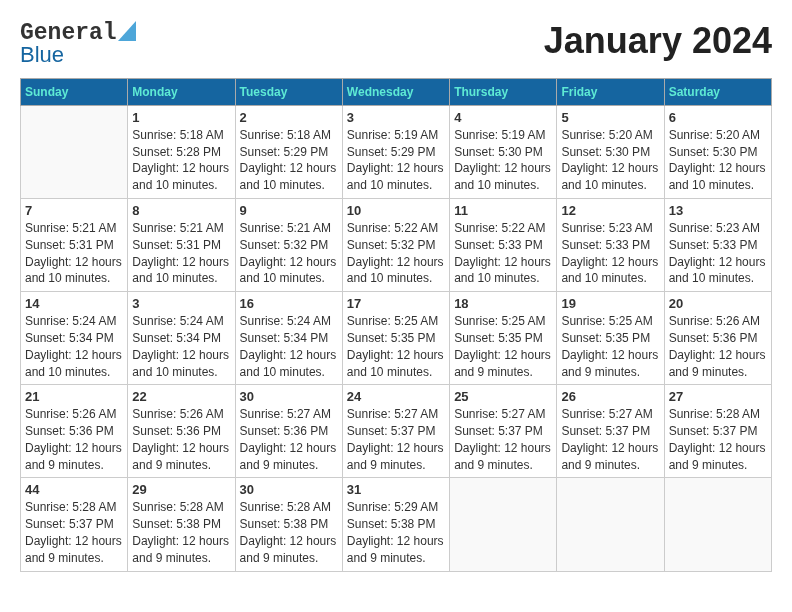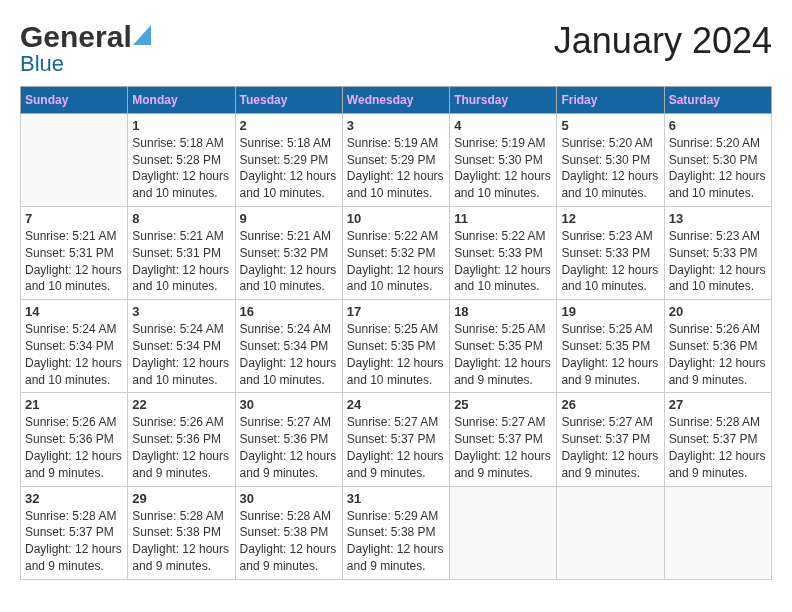--- a/index.html
+++ b/index.html
@@ -18,35 +18,35 @@
     }
     .logo {
       display: flex;
       align-items: center;
     }
     .title-block {
       text-align: right;
     }
     .calendar-title {
       font-size: 36px;
-      font-weight: normal;
+      font-weight: bold;
       color: #222;
     }
     .calendar-subtitle {
       font-size: 15px;
       color: #444;
     }
     .calendar-table {
       width: 100%;
       border-collapse: collapse;
       font-size: 11px;
     }
     .calendar-table th {
       background-color: #1565a0;
-      color: #f0abfc;
+      color: #5eead4;
       padding: 6px 4px;
       text-align: left;
       font-size: 12px;
       font-weight: bold;
       border: 1px solid #aaa;
     }
     .calendar-table td {
       vertical-align: top;
       border: 1px solid #ccc;
       padding: 4px;
@@ -69,21 +69,21 @@
       color: #333;
     }
   </style>
 </head>
 <body>
 
 <div class="header">
   <div class="logo">
     <div style="display:flex; flex-direction:column; line-height:1.15;">
       <div style="display:flex; align-items:center;">
-        <span style="font-size:30px; font-weight:bold; color:#333;">General</span>
+        <span style="font-size:23px; font-weight:bold; color:#333;font-family:Liberation Mono, monospace;">General</span>
         <svg width="18" height="20" viewBox="0 0 18 20" style="margin-left:1px; margin-top:-4px;">
           <polygon points="0,20 18,0 18,20" fill="#4da6d9"></polygon>
         </svg>
       </div>
       <span style="font-size:22px; font-weight:normal; color:#1565a0; margin-top:-4px;">Blue</span>
     </div>
   </div>
   <div class="title-block">
     <div class="calendar-title">January 2024</div>
   </div>
@@ -295,21 +295,21 @@
         <td>
           <div class="day-number">27</div>
           <div class="day-info" style="white-space: pre-line;">Sunrise: 5:28 AM
 Sunset: 5:37 PM
 Daylight: 12 hours
 and 9 minutes.</div>
         </td>
       </tr>
       <tr>
         <td>
-          <div class="day-number">32</div>
+          <div class="day-number">44</div>
           <div class="day-info" style="white-space: pre-line;">Sunrise: 5:28 AM
 Sunset: 5:37 PM
 Daylight: 12 hours
 and 9 minutes.</div>
         </td>
         <td>
           <div class="day-number">29</div>
           <div class="day-info" style="white-space: pre-line;">Sunrise: 5:28 AM
 Sunset: 5:38 PM
 Daylight: 12 hours

